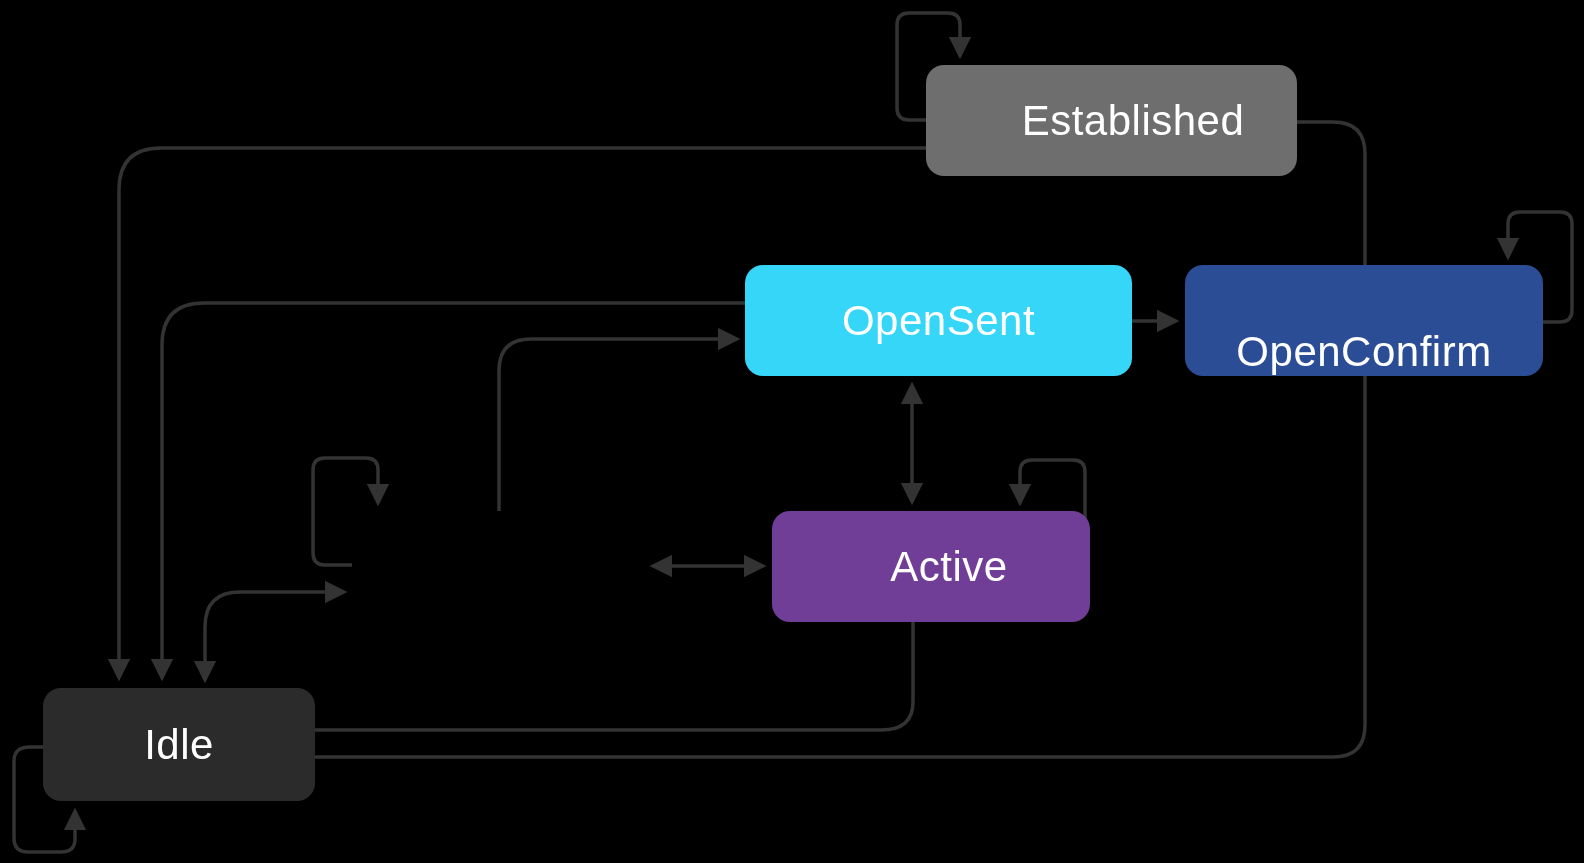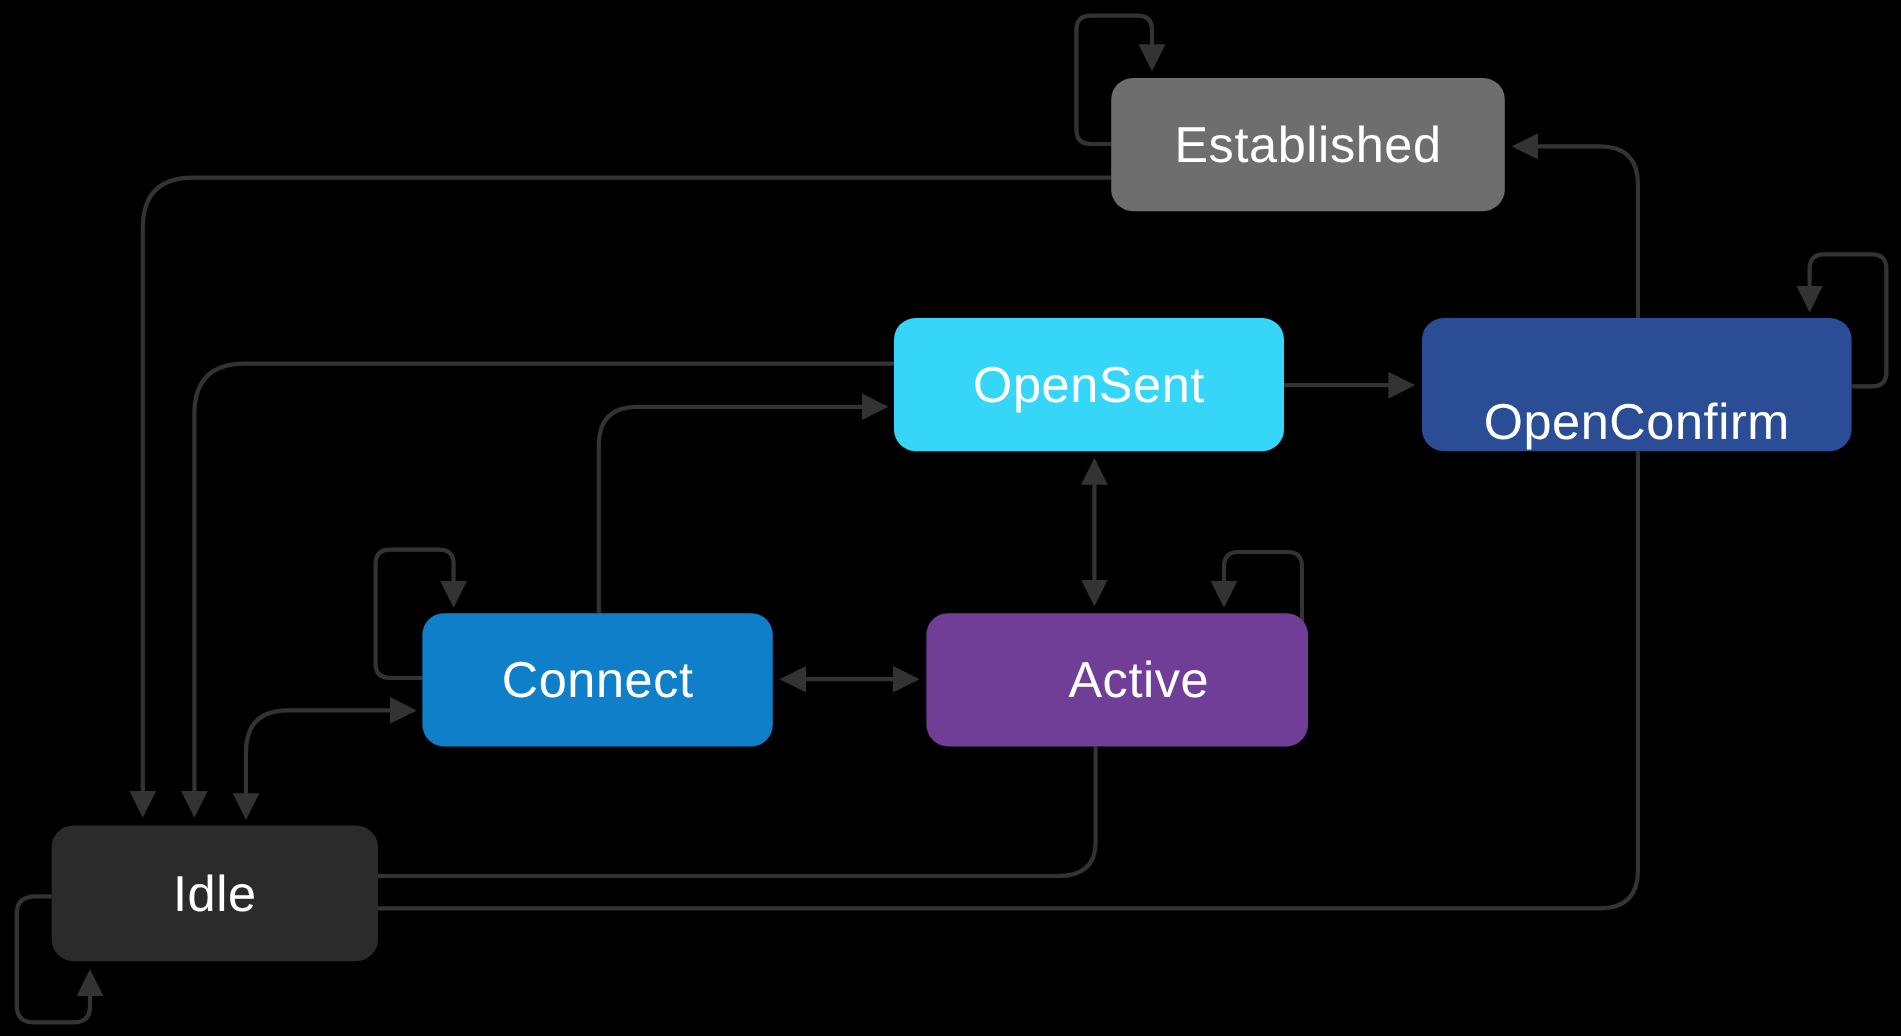--- a/index.html
+++ b/index.html
@@ -34,22 +34,22 @@
   }
   .state-label {
     color: var(--label, #ffffff);
     font-size: 42px;
     font-weight: 400;
     letter-spacing: 0.5px;
     white-space: nowrap;
     user-select: none;
   }
   
-  #st-established { left: 926px;  top: 65px;  width: 328px; height: 111px; }
-  #st-opensent    { left: 745px;  top: 265px; width: 325px; height: 111px; }
+  #st-established { left: 926px;  top: 65px;  width: 328px; height: 111px; padding-left: 43px; }
+  #st-opensent    { left: 745px;  top: 265px; width: 387px; height: 111px; }
   #st-openconfirm { left: 1185px; top: 265px; width: 358px; height: 111px; }
   #st-connect     { left: 352px;  top: 511px; width: 292px; height: 111px; }
   #st-active      { left: 772px;  top: 511px; width: 282px; height: 111px; padding-left: 36px; }
   #st-idle        { left: 43px;   top: 688px; width: 272px; height: 113px; }
 </style>
 </head>
 <body>
 
 <div class="canvas">
 
@@ -82,23 +82,20 @@
   </div>
 
   <div class="state" id="st-opensent" style="background: rgb(53, 214, 248);">
     <span class="state-label">OpenSent</span>
   </div>
 
   <div class="state" id="st-openconfirm" style="background: rgb(42, 77, 150); align-items: flex-end;">
     <span class="state-label">OpenConfirm</span>
   </div>
 
-  <div class="state" id="st-connect" style="background: rgb(16, 127, 201);">
-    <span class="state-label">Connect</span>
-  </div>
 
   <div class="state" id="st-active" style="background: rgb(112, 62, 151);">
     <span class="state-label">Active</span>
   </div>
 
   <div class="state" id="st-idle" style="background: rgb(43, 43, 43);">
     <span class="state-label">Idle</span>
   </div>
 
 </div>

